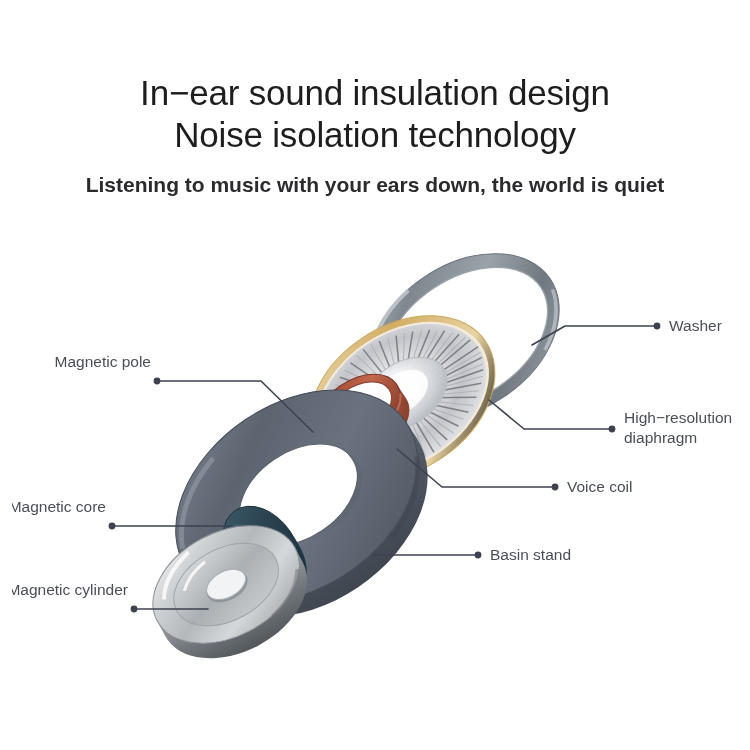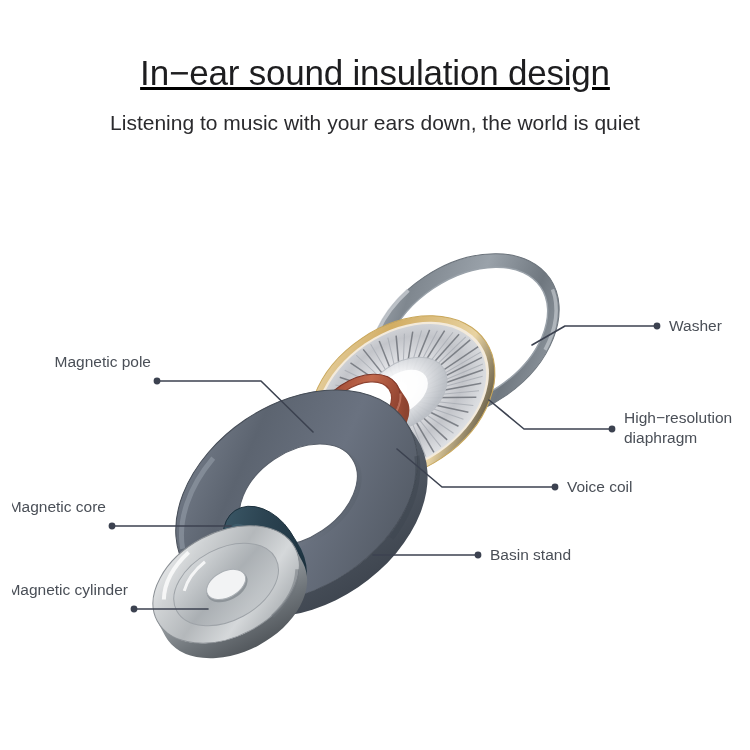--- a/index.html
+++ b/index.html
@@ -19,37 +19,36 @@
     overflow: hidden;
   }
   .header {
     position: absolute;
     left: 0;
     top: 0;
     width: 750px;
     text-align: center;
   }
   .title-block {
-    padding-top: 52px;
-    text-decoration: underline;
+    padding-top: 72px;
   }
   .title-line {
     font-size: 35px;
     line-height: 42px;
     color: #1d1d1f;
     font-weight: 400;
     letter-spacing: -0.2px;
     white-space: nowrap;
   }
   .subtitle {
     margin-top: 16px;
     font-size: 21px;
     line-height: 26px;
     color: #2b2b2e;
-    font-weight: 400;
+    font-weight: 700;
     white-space: nowrap;
   }
   .diagram-wrap {
     position: absolute;
     left: 12px;
     top: 215px;
     width: 750px;
     height: 470px;
   }
   svg.diagram {
@@ -77,20 +76,21 @@
   }
 </style>
 </head>
 <body>
 
 <div id="page">
 
   <div class="header">
     <div class="title-block">
       <div class="title-line">In−ear sound insulation design</div>
+      <div class="title-line">Noise isolation technology</div>
     </div>
     <div class="subtitle">Listening to music with your ears down, the world is quiet</div>
   </div>
 
   <div class="diagram-wrap">
     <svg class="diagram" viewBox="0 0 750 470" xmlns="http://www.w3.org/2000/svg">
       <defs>
 
         <linearGradient id="gWasher" x1="0" y1="0" x2="1" y2="1">
           <stop offset="0%" stop-color="#b9bfc6"></stop>

